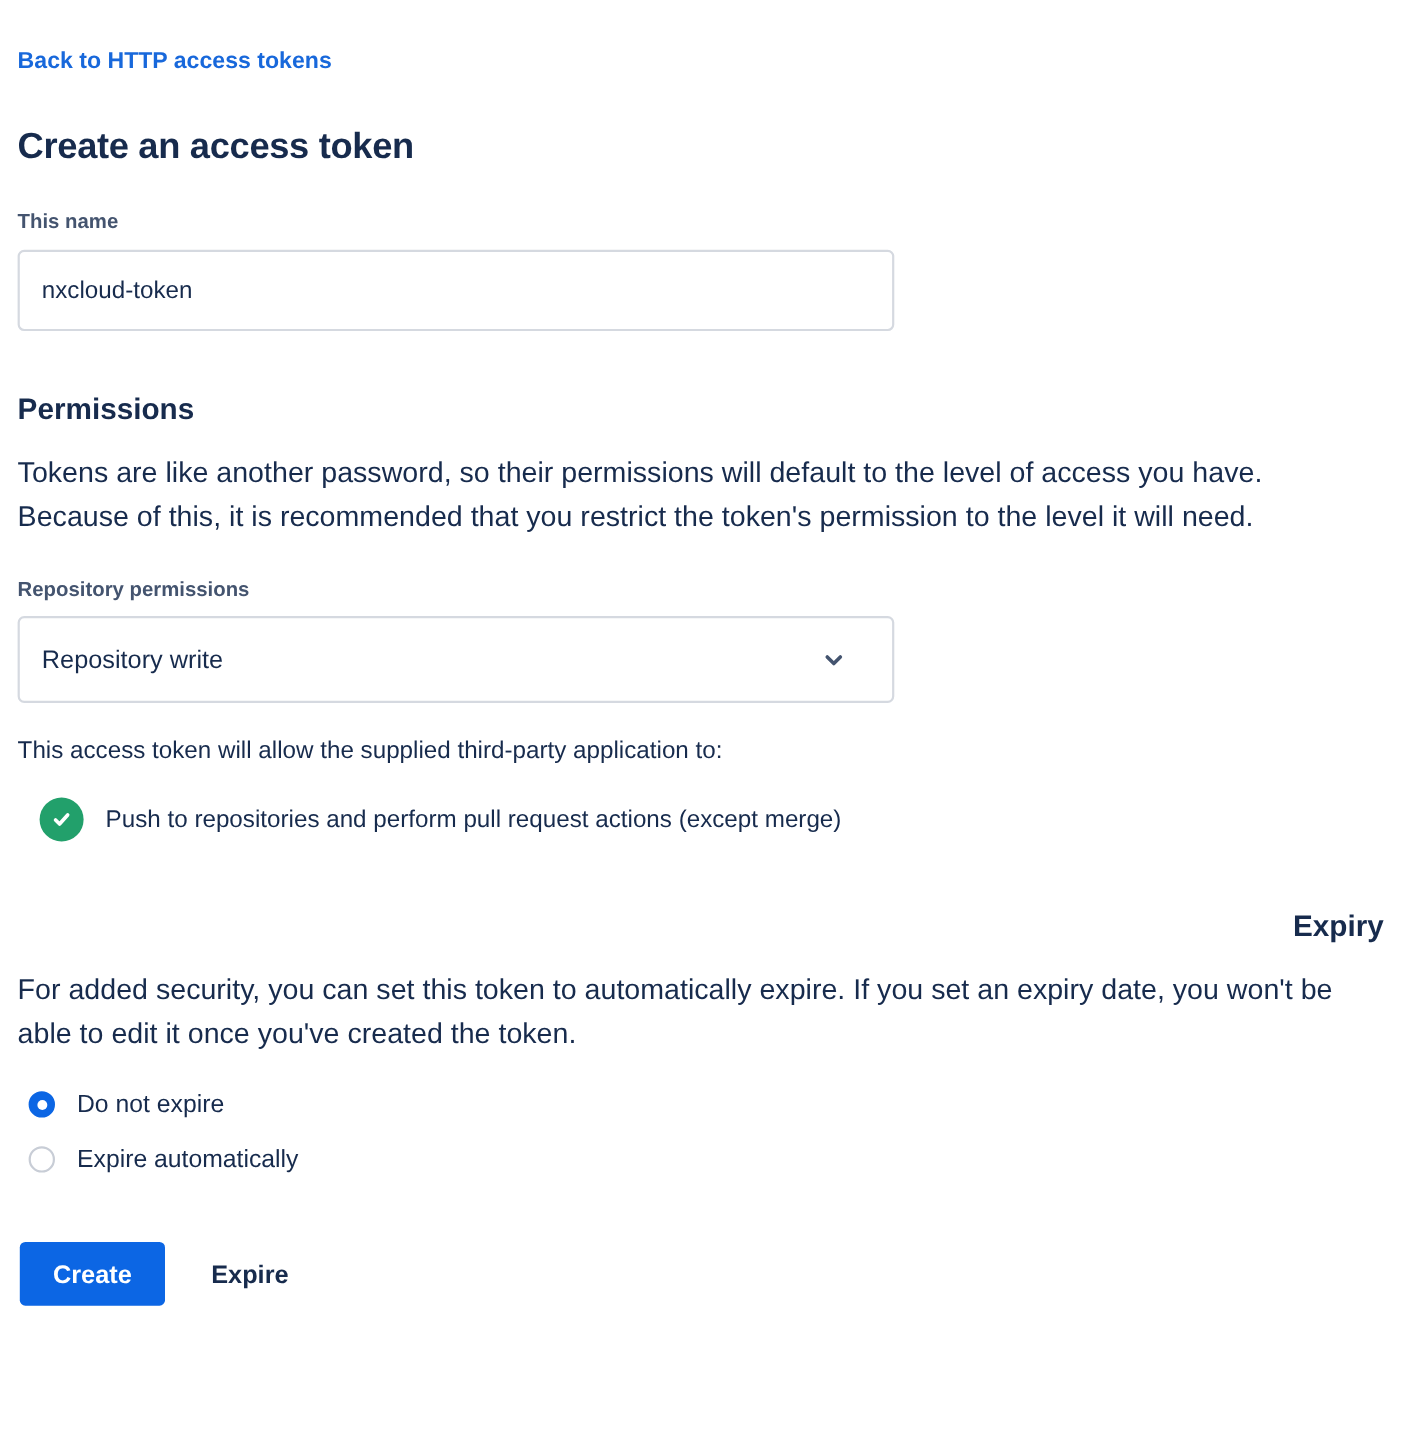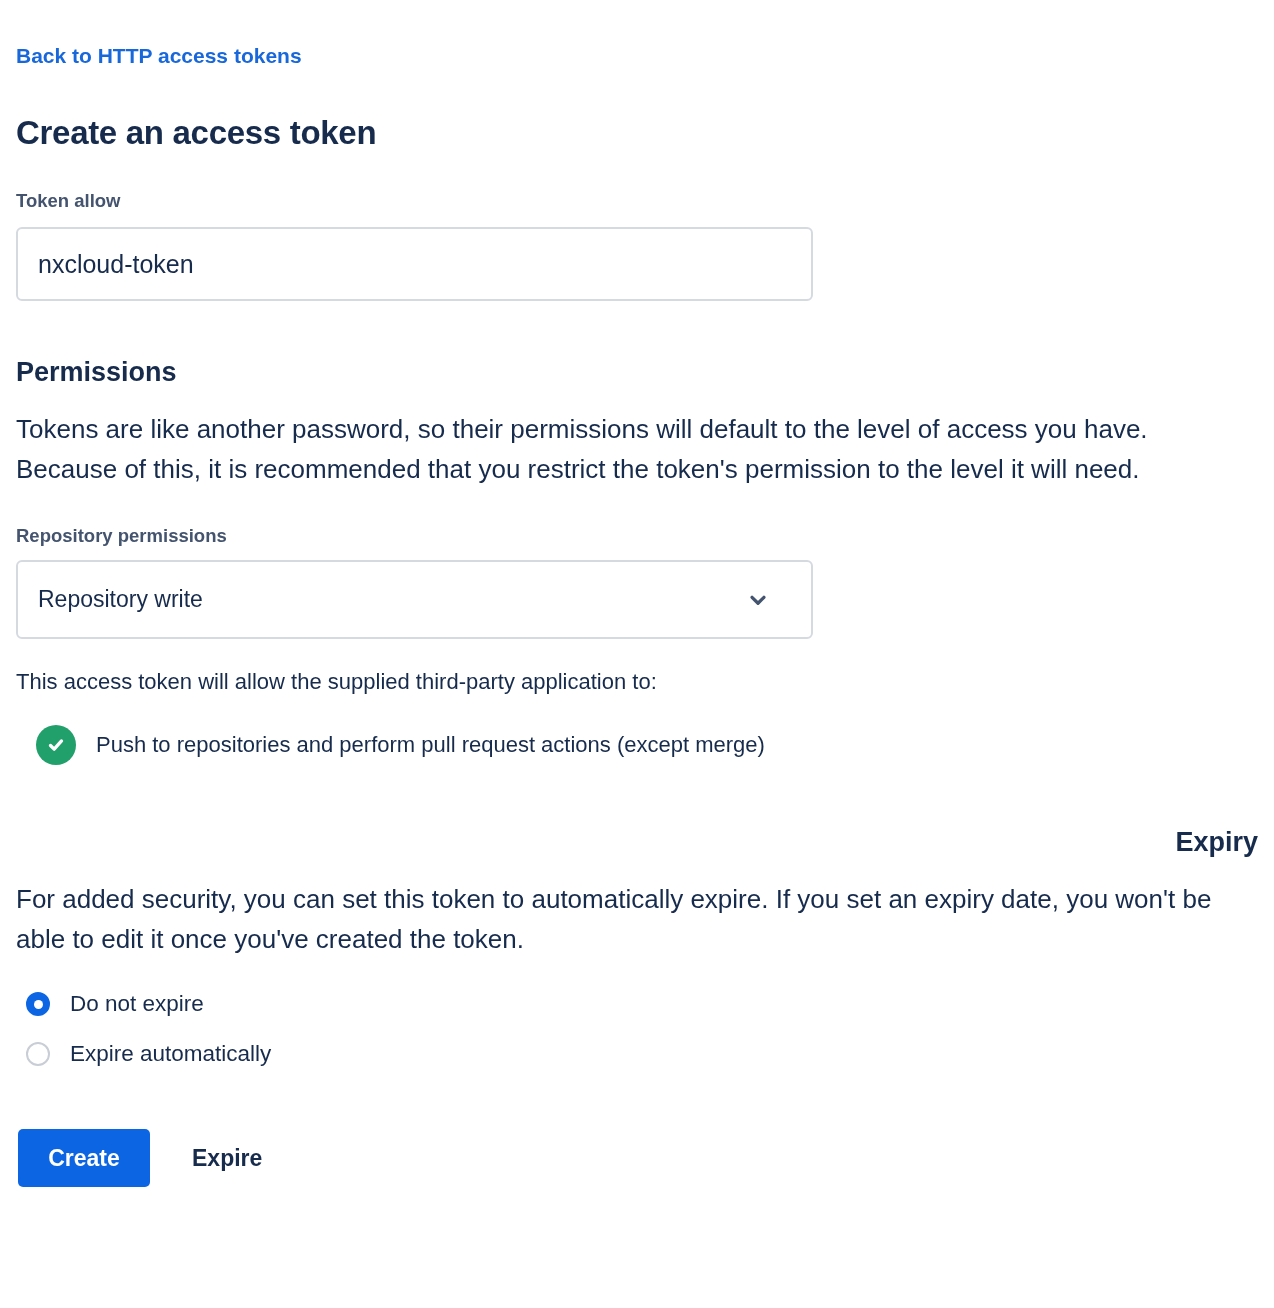--- a/index.html
+++ b/index.html
@@ -38,21 +38,21 @@
   }
   input.text-input {
     display: block;
     margin-top: 15px;
     width: 797px;
     height: 74px;
     border: 2px solid #d5d9e0;
     border-radius: 6px;
     padding: 0 20px;
     font-family: "Liberation Sans", sans-serif;
-    font-size: 25px;
+    font-size: 22px;
     color: #172b4d;
     background: #ffffff;
     outline: none;
   }
   h2.section-heading {
     margin-top: 56px;
     font-size: 27px;
     font-weight: 600;
     color: #172b4d;
   }
@@ -175,21 +175,21 @@
 </style>
 </head>
 <body>
 
 <div class="page">
 
   <a class="back-link">Back to HTTP access tokens</a>
 
   <h1 class="page-title">Create an access token</h1>
 
-  <label class="field-label">Token allow</label>
+  <label class="field-label">This name</label>
 
   <input class="text-input" type="text" value="nxcloud-token" style="">
 
   <h2 class="section-heading">Permissions</h2>
 
   <p class="body-text">Tokens are like another password, so their permissions will default to the level of access you have. Because of this, it is recommended that you restrict the token's permission to the level it will need.</p>
 
   <label class="field-label" style="margin-top: 36px;">Repository permissions</label>
 
   <div class="select-box">

